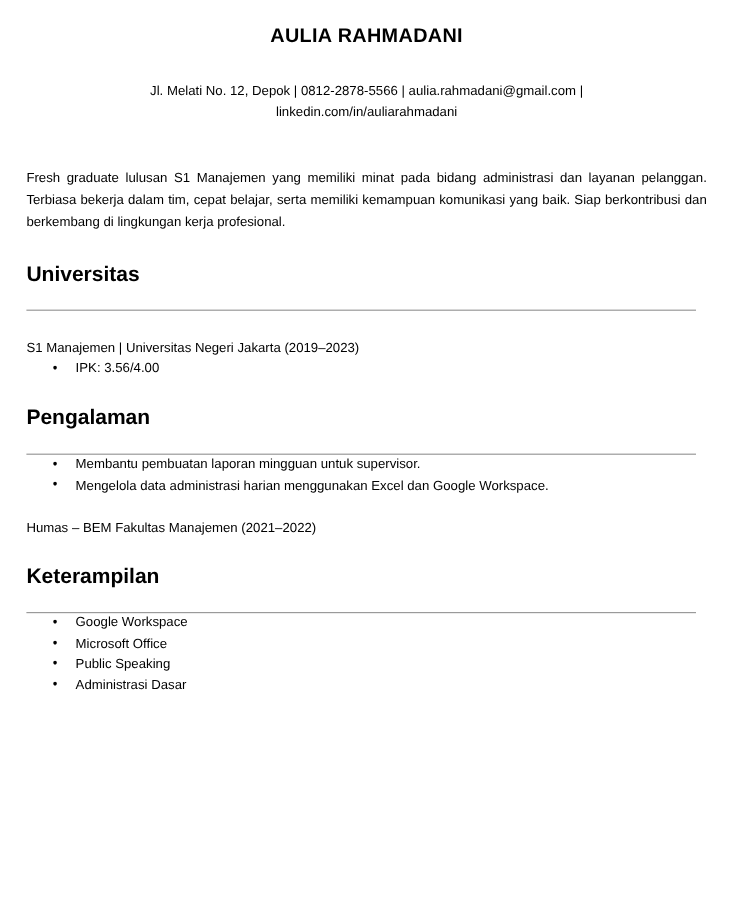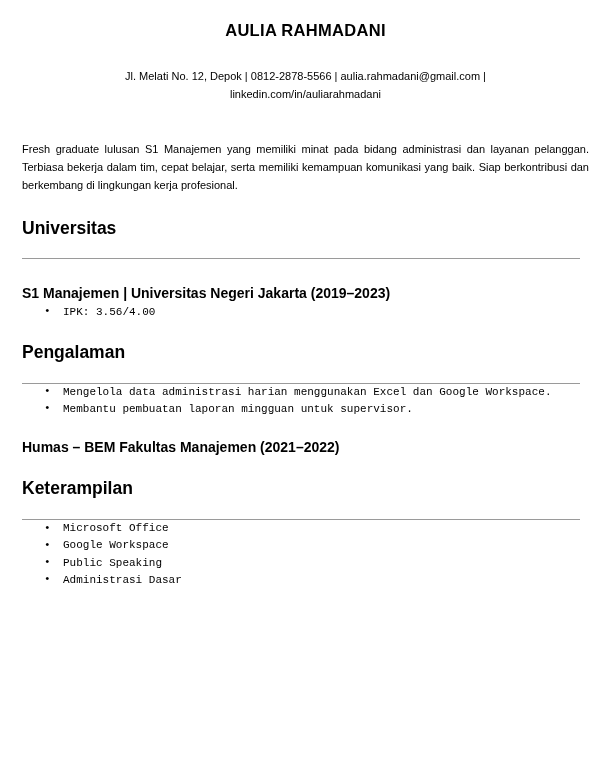--- a/index.html
+++ b/index.html
@@ -70,36 +70,35 @@
   }
   .sec-pendidikan   { padding-top: 23px; }
   .sec-pengalaman   { padding-top: 21px; }
   .sec-keterampilan { padding-top: 21px; }
   .rule-pendidikan   { margin-top: 19px; }
   .rule-pengalaman   { margin-top: 19px; }
   .rule-keterampilan { margin-top: 19px; }
 
   
   .entry-title {
-    font-size: 14px;
-    font-weight: bold;
+    font-size: 11px;
+    font-weight: normal;
     margin: 0;
     line-height: 1.45;
   }
   .entry-edu-1  { padding-top: 24px; }
   .entry-edu-2  { padding-top: 19px; }
   .entry-exp-1  { padding-top: 26px; }
   .entry-exp-2  { padding-top: 19px; }
 
   
   ul.bullets {
     list-style: none;
     margin: 0;
     padding: 0;
-    font-family: Liberation Mono, monospace;
   }
   ul.bullets li {
     font-size: 11px;
     line-height: 1.56;
     position: relative;
     padding-left: 41px;
     margin: 0;
   }
   ul.bullets li::before {
     content: "\2022";
@@ -130,29 +129,29 @@
   <div class="entry-title entry-edu-1">S1 Manajemen | Universitas Negeri Jakarta (2019–2023)</div>
   <ul class="bullets bullets-edu">
     <li>IPK: 3.56/4.00</li>
   </ul>
 
 
   <h2 class="section-heading sec-pengalaman">Pengalaman</h2>
   <hr class="section-rule rule-pengalaman">
 
   <ul class="bullets bullets-exp">
+    <li>Membantu pembuatan laporan mingguan untuk supervisor.</li>
     <li>Mengelola data administrasi harian menggunakan Excel dan Google Workspace.</li>
-    <li>Membantu pembuatan laporan mingguan untuk supervisor.</li>
   </ul>
 
   <div class="entry-title entry-exp-2">Humas – BEM Fakultas Manajemen (2021–2022)</div>
 
   <h2 class="section-heading sec-keterampilan">Keterampilan</h2>
   <hr class="section-rule rule-keterampilan">
 
   <ul class="bullets bullets-skill">
+    <li>Google Workspace</li>
     <li>Microsoft Office</li>
-    <li>Google Workspace</li>
     <li>Public Speaking</li>
     <li>Administrasi Dasar</li>
   </ul>
 
 </div>
 
 </body></html>

